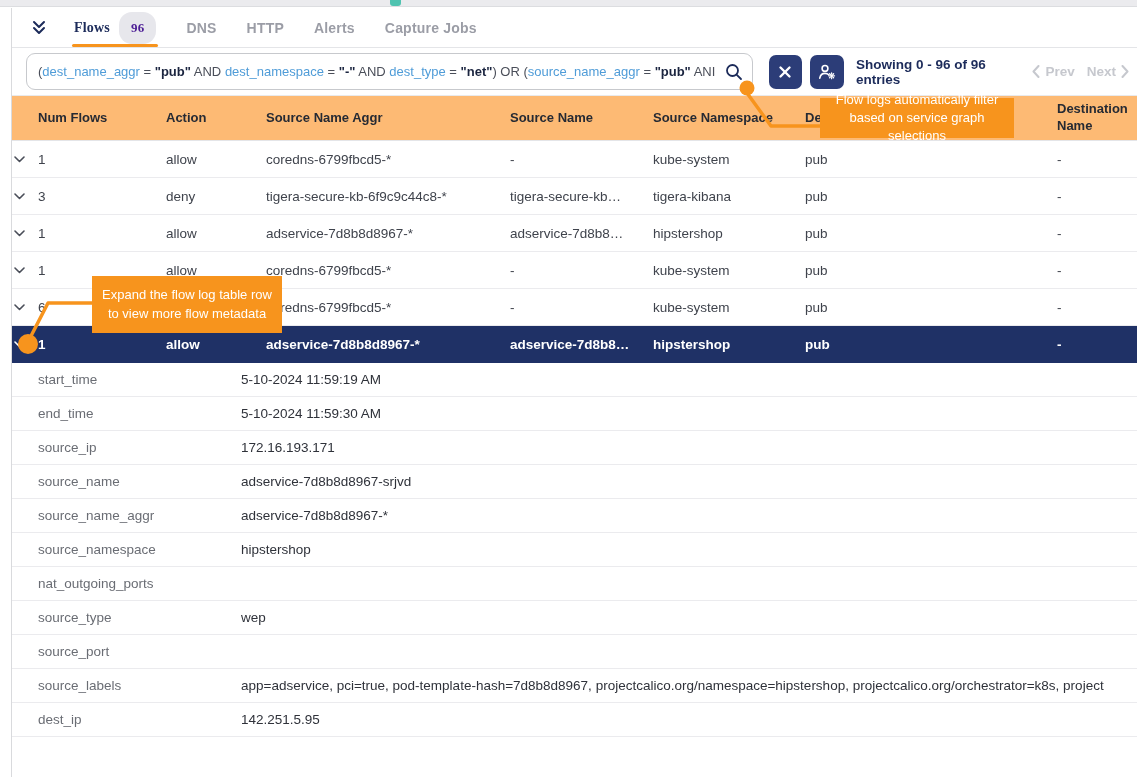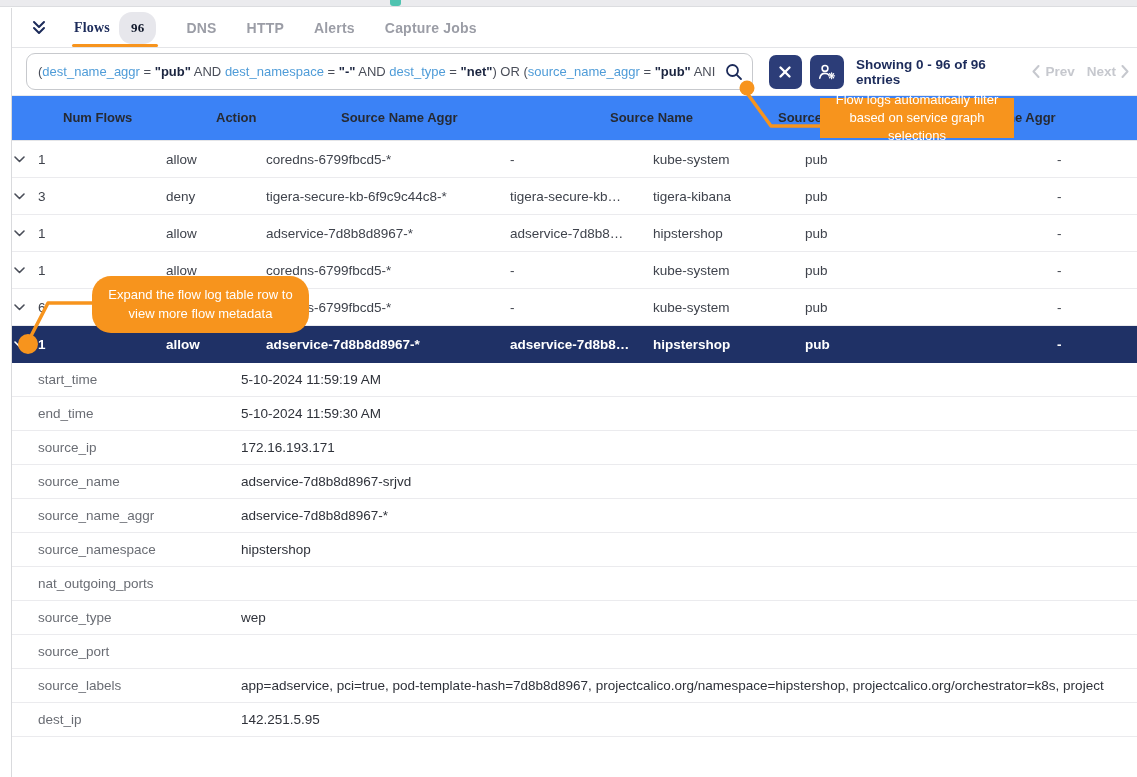--- a/index.html
+++ b/index.html
@@ -15,60 +15,60 @@
 
   .panel { position:absolute; left:11px; top:8px; width:1126px; height:769px; background:#fff; border-left:1px solid #d9dadd; }
 
   
   .tab-bar { height:40px; display:flex; align-items:stretch; padding-left:18px; border-bottom:1px solid #e4e5e8; }
   .collapse-icon { align-self:center; margin-right:26px; display:inline-flex; cursor:pointer; }
   .tabs { display:flex; gap:30px; }
   .tab { position:relative; display:flex; align-items:center; gap:9px; font-weight:700; font-size:14px; color:#9b9da6; cursor:pointer; letter-spacing:.2px; }
   .tab.active { color:#1c2b5a;font-family:Liberation Serif, serif; }
   .tab.active::after { content:""; position:absolute; left:-2px; right:-2px; bottom:0; height:3px; background:#f7941d; border-radius:2px; }
-  .badge { background:#e7e7ec; color:#0f172a; font-size:13px; font-weight:600; border-radius:13px; padding:8px 12px; }
+  .badge { background:#e7e7ec; color:#4c1d95; font-size:13px; font-weight:600; border-radius:13px; padding:8px 12px; }
 
   
   .filter-row { height:47px; display:flex; align-items:center; padding:0 6px 0 14px; }
   .filter-input { width:732px; height:37px; border:1px solid #c7c9cd; border-radius:9px; display:flex; align-items:center; padding:0 8px 0 11px; background:#fff; cursor:text; }
   .query-text { flex:1; white-space:nowrap; overflow:hidden; font-size:13px; color:#4a4e59; }
   .tok-field { color:#4f9cd8; }
   .tok-value { color:#1b2540; font-weight:700; }
   .tok-op, .tok-plain, .tok-punct { color:#4a4e59; }
   .search-icon { flex:none; display:inline-flex; margin-left:4px; cursor:pointer; }
   .btn-navy { width:34px; height:34px; border:none; border-radius:7px; background:#2c3d78; display:inline-flex; align-items:center; justify-content:center; cursor:pointer; }
   .btn-clear { margin-left:16px; }
   .btn-user { margin-left:8px; }
   .summary { margin-left:12px; font-size:13.5px; font-weight:600; color:#1c2b5a; }
   .pagination { margin-left:auto; display:flex; align-items:center; gap:12px; color:#c6c8ce; font-weight:700; font-size:13.5px; padding-right:2px; }
   .page-btn { display:flex; align-items:center; gap:5px; cursor:default; }
 
   
   .grid-row { display:grid; grid-template-columns:26px 128px 100px 244px 143px 152px 252px 1fr; align-items:center; }
   .cell { padding-right:12px; overflow:hidden; white-space:nowrap; text-overflow:clip; }
-  #flow-header { height:46px; background:#3b82f6; border-top:1px solid #e9eaec; border-bottom:1px solid #e4e5e8; font-weight:700; font-size:13px; color:#262a33;gap:25px; }
+  #flow-header { height:46px; background:#fdba74; border-top:1px solid #e9eaec; border-bottom:1px solid #e4e5e8; font-weight:700; font-size:13px; color:#262a33; }
   #flow-header .cell { white-space:normal; line-height:1.3; }
   .frow { height:37px; border-bottom:1px solid #ebebee; font-size:13.5px; color:#3f434c; cursor:pointer; }
   .frow .expander { display:flex; justify-content:center; }
   .frow.selected { background:#1f3166; color:#fff; font-weight:700; border-bottom:none; }
   .frow.selected svg polyline { stroke:#fff; }
 
   
   .detail-tabs { height:34px; display:flex; align-items:stretch; gap:34px; padding-left:26px; border-bottom:1px solid #e4e5e8; }
   .dtab { position:relative; display:flex; align-items:center; font-size:13.5px; font-weight:700; color:#9b9da6; cursor:pointer; }
   .dtab.active { color:#1c2b5a; }
   .dtab.active::after { content:""; position:absolute; left:0; right:0; bottom:0; height:3px; background:#f7941d; border-radius:2px; }
   .drow { display:grid; grid-template-columns:203px 1fr; height:34px; align-items:center; border-bottom:1px solid #ebebee; padding-left:26px; }
   .dkey { font-size:13.5px; color:#6a6d74; }
   .dval { font-size:13.5px; color:#2f323a; white-space:nowrap; overflow:hidden; }
 
   
   .callout { position:absolute; z-index:22; background:#f7941d; color:#fff; font-size:13px; line-height:1.4; text-align:center; display:flex; align-items:center; justify-content:center; padding:6px 10px; }
   .callout-1 { left:820px; top:98px; width:194px; height:40px; }
-  .callout-2 { left:92px; top:276px; width:217px; height:57px;border-radius:19px; }
+  .callout-2 { left:92px; top:276px; width:190px; height:57px; }
   #connector-overlay { position:absolute; left:0; top:0; z-index:21; pointer-events:none; }
 </style>
 </head>
 <body>
 
 <div class="top-strip">
   <span class="teal-mark"></span>
 </div>
 
 <div class="panel">

